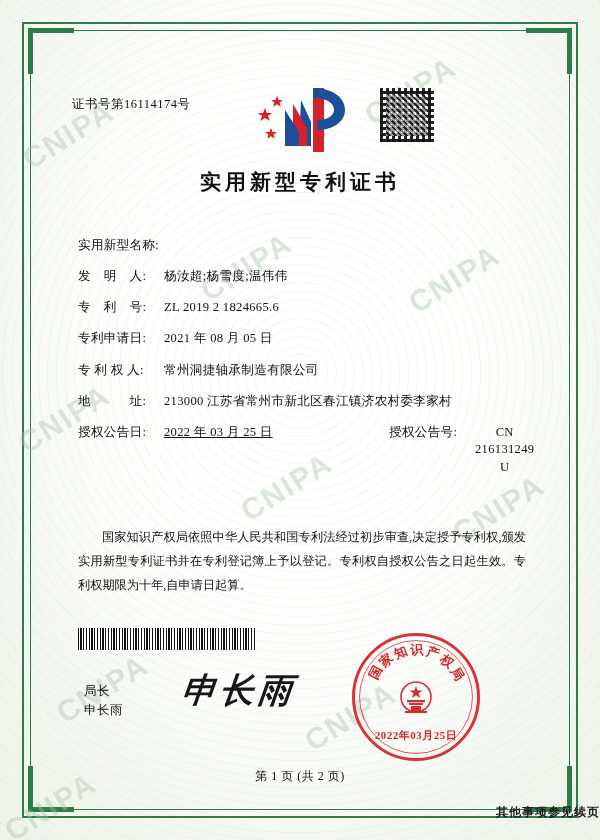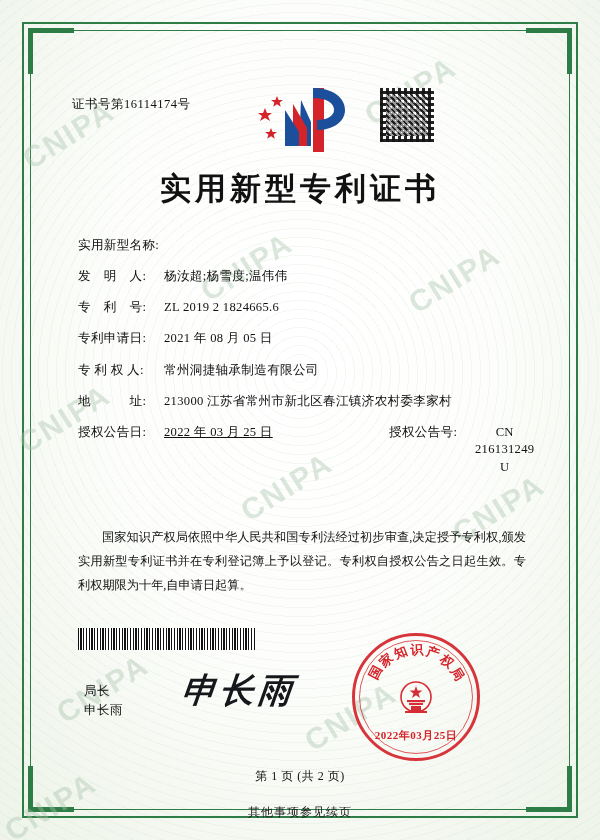--- a/index.html
+++ b/index.html
@@ -135,21 +135,21 @@
   }
 
   .doc-title {
     position: absolute;
     left: 0;
     top: 168px;
     width: 600px;
     text-align: center;
     font-family: "Liberation Serif", "DejaVu Serif", serif;
     font-weight: bold;
-    font-size: 31px;
+    font-size: 21px;
     letter-spacing: 4px;
     color: #111;
   }
 
   .fields {
     position: absolute;
     left: 78px;
     top: 237px;
     width: 448px;
     font-size: 12.6px;
@@ -304,24 +304,25 @@
     text-align: center;
     font-size: 12px;
     color: #111;
     letter-spacing: 0.5px;
   }
   .footer-note {
     position: absolute;
     left: 0;
     top: 804px;
     width: 600px;
-    text-align: center;
+    text-align: right;
     font-size: 12px;
     color: #1d1d1d;
     letter-spacing: 1px;
+    font-weight: bold;
   }
 </style>
 </head>
 <body>
 
 <div class="page">
 
   <div class="border-outer"></div>
   <div class="border-inner"></div>
   <div class="corner tl"></div>

